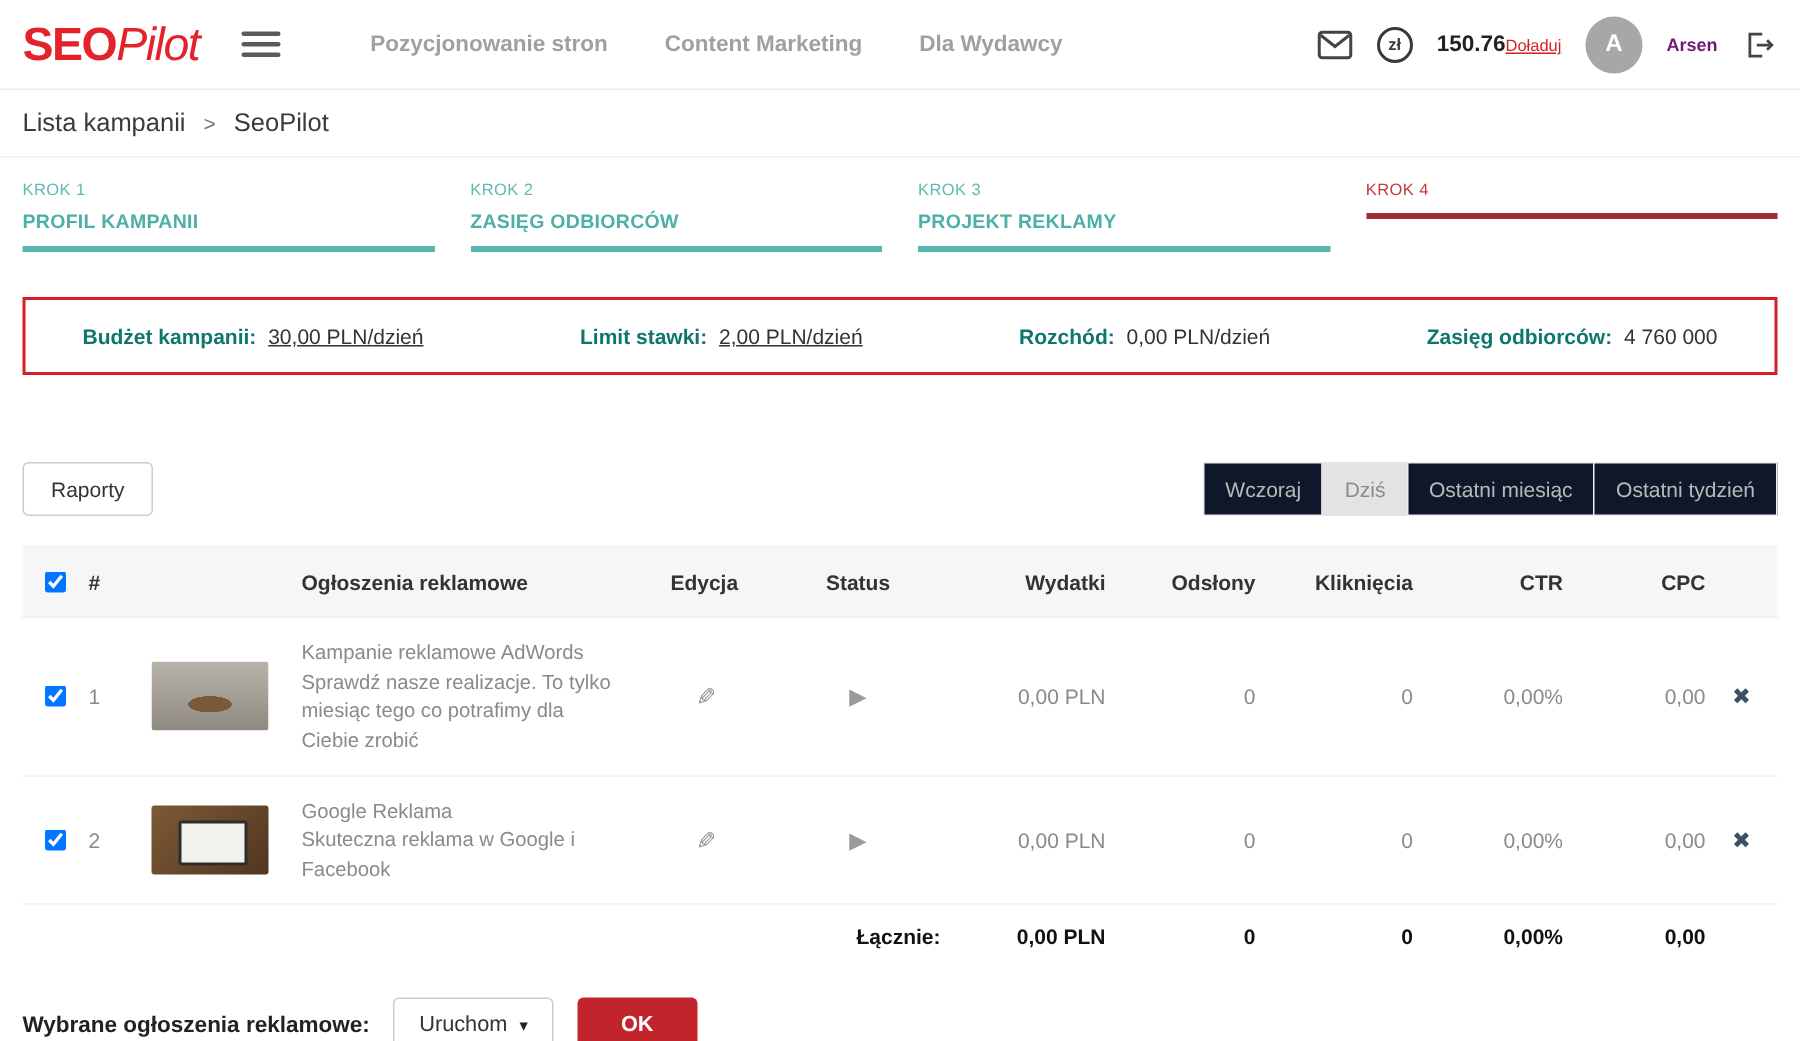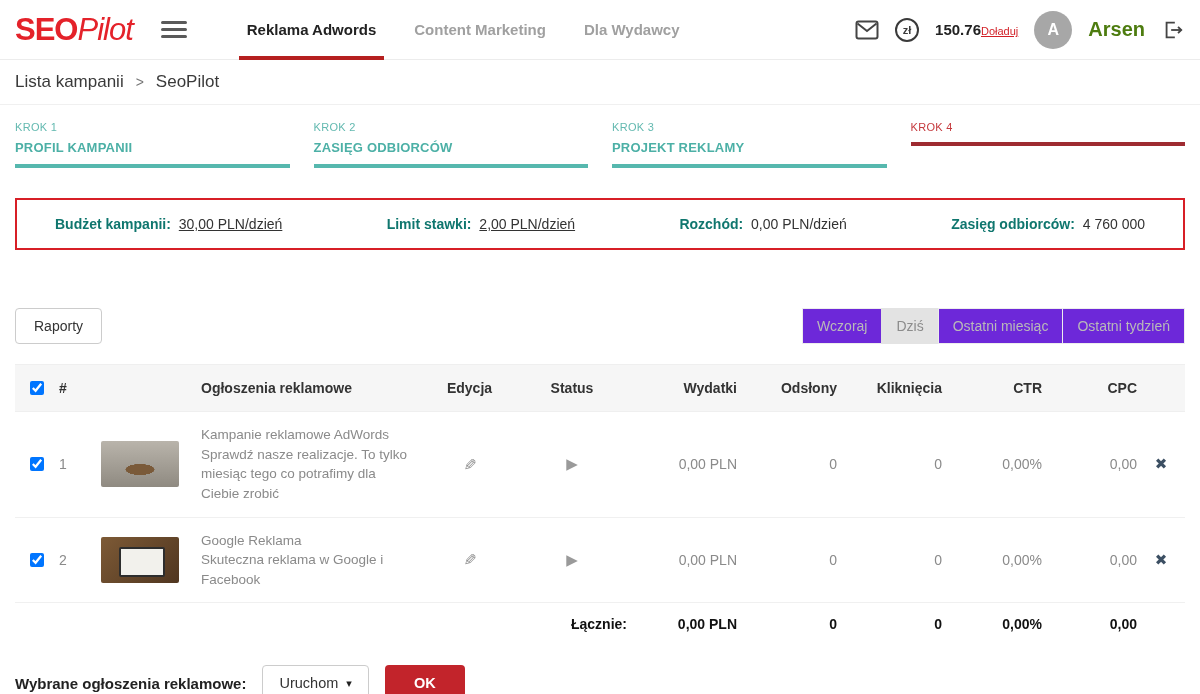--- a/index.html
+++ b/index.html
@@ -20,21 +20,21 @@
   .nav-item{ display:flex; align-items:center; position:relative; font-size:15px; font-weight:700; color:#a0a0a0; cursor:pointer; }
   .nav-item.active{ color:#222; }
   .nav-item.active::after{ content:""; position:absolute; left:-8px; right:-8px; bottom:0; height:4px; background:#b5201f; }
   .top-right{ margin-left:auto; display:flex; align-items:center; gap:16px; }
   .icon-btn{ display:flex; align-items:center; cursor:pointer; }
   .coin{ width:24px; height:24px; border:2px solid #3a3a3a; border-radius:50%; display:flex; align-items:center; justify-content:center; font-size:11px; font-weight:700; color:#3a3a3a; }
   .balance{ display:flex; flex-direction:row; align-items:flex-end; line-height:1.15; }
   .balance .amount{ font-size:15px; font-weight:700; color:#222; }
   .balance .topup{ font-size:11px; color:#d21f26; text-decoration:underline; cursor:pointer; }
   .avatar{ width:38px; height:38px; border-radius:50%; background:#a7a7a7; color:#fff; font-size:16px; font-weight:700; display:flex; align-items:center; justify-content:center; }
-  .username{ font-size:20px; font-weight:700; color:#4d7c0f; }
+  .username{ font-size:12px; font-weight:700; color:#701a75; }
   
   .breadcrumb{ height:45px; display:flex; align-items:center; gap:12px; padding:0 15px; border-bottom:1px solid #f0f0f0; font-size:17px; color:#3a3a3a; }
   .breadcrumb .sep{ color:#777; font-size:14px; }
   
   .steps{ display:flex; gap:24px; padding:16px 15px 0; }
   .step{ flex:1; cursor:pointer; }
   .step .krok{ font-size:11px; color:#63b9b0; margin-bottom:7px; letter-spacing:.3px; }
   .step .title{ font-size:13px; font-weight:700; color:#4cb0a6; letter-spacing:.2px; }
   .step .bar{ height:4px; background:#56b8ae; margin-top:9px; }
   .step.active .krok{ color:#c5393d; }
@@ -43,21 +43,21 @@
   
   .summary{ margin:30px 15px 0; border:2px solid #d71f26; height:52px; display:flex; align-items:center; justify-content:space-between; padding:0 38px; }
   .summary .item{ font-size:14px; }
   .summary .lbl{ font-weight:700; color:#0f766e; }
   .summary .val{ color:#333; margin-left:4px; }
   .summary .val.edit{ text-decoration:underline; cursor:pointer; }
   
   .toolbar{ margin:58px 15px 0; display:flex; align-items:center; justify-content:space-between; }
   .btn-reports{ background:#fff; border:1px solid #ccc; border-radius:4px; padding:9px 18px; font-size:14px; color:#333; cursor:pointer; font-family:inherit; }
   .period-tabs{ display:flex; }
-  .ptab{ padding:9px 14px; font-size:14px; color:#b9b9b9; border:1px solid #ededed; margin-left:-1px; background:#6d28d9; cursor:pointer; white-space:nowrap; }
+  .ptab{ padding:9px 14px; font-size:14px; color:#b9b9b9; border:1px solid #ededed; margin-left:-1px; background:#0f172a; cursor:pointer; white-space:nowrap; }
   .ptab.active{ background:#e3e3e3; color:#8c8c8c; border-color:#e3e3e3; }
   
   .table{ margin:20px 15px 0; }
   .trow{ display:flex; align-items:center; }
   .thead{ background:#f6f6f6; border-top:1px solid #efefef; border-bottom:1px solid #efefef; padding:13px 0; font-size:14px; font-weight:700; color:#333; }
   .tbody-row{ padding:13px 0; border-bottom:1px solid #f0f0f0; }
   .tfoot{ padding:13px 0; font-size:14px; font-weight:700; color:#111; }
   .cell{ font-size:14px; }
   .c-check{ width:44px; display:flex; justify-content:center; }
   .c-num{ width:42px; color:#8a8a8a; }
@@ -101,21 +101,21 @@
   <div class="logo">
     <span class="seo">SEO</span>
     <span class="pilot">Pilot</span>
   </div>
   <div class="burger">
     <span></span>
       <span></span>
       <span></span>
   </div>
   <nav class="nav">
-    <div class="nav-item active">Reklama Adwords</div>
+    <div class="nav-item">Pozycjonowanie stron</div>
     <div class="nav-item">Content Marketing</div>
     <div class="nav-item">Dla Wydawcy</div>
   </nav>
   <div class="top-right">
     <div class="icon-btn">
       <svg width="24" height="20" viewBox="0 0 24 20">
           <rect x="1.5" y="1.5" width="21" height="17" rx="2" fill="none" stroke="#444" stroke-width="2"></rect>
           <path d="M2.5 3.5l9.5 7.5 9.5-7.5" fill="none" stroke="#444" stroke-width="2"></path>
         </svg>
     </div>

